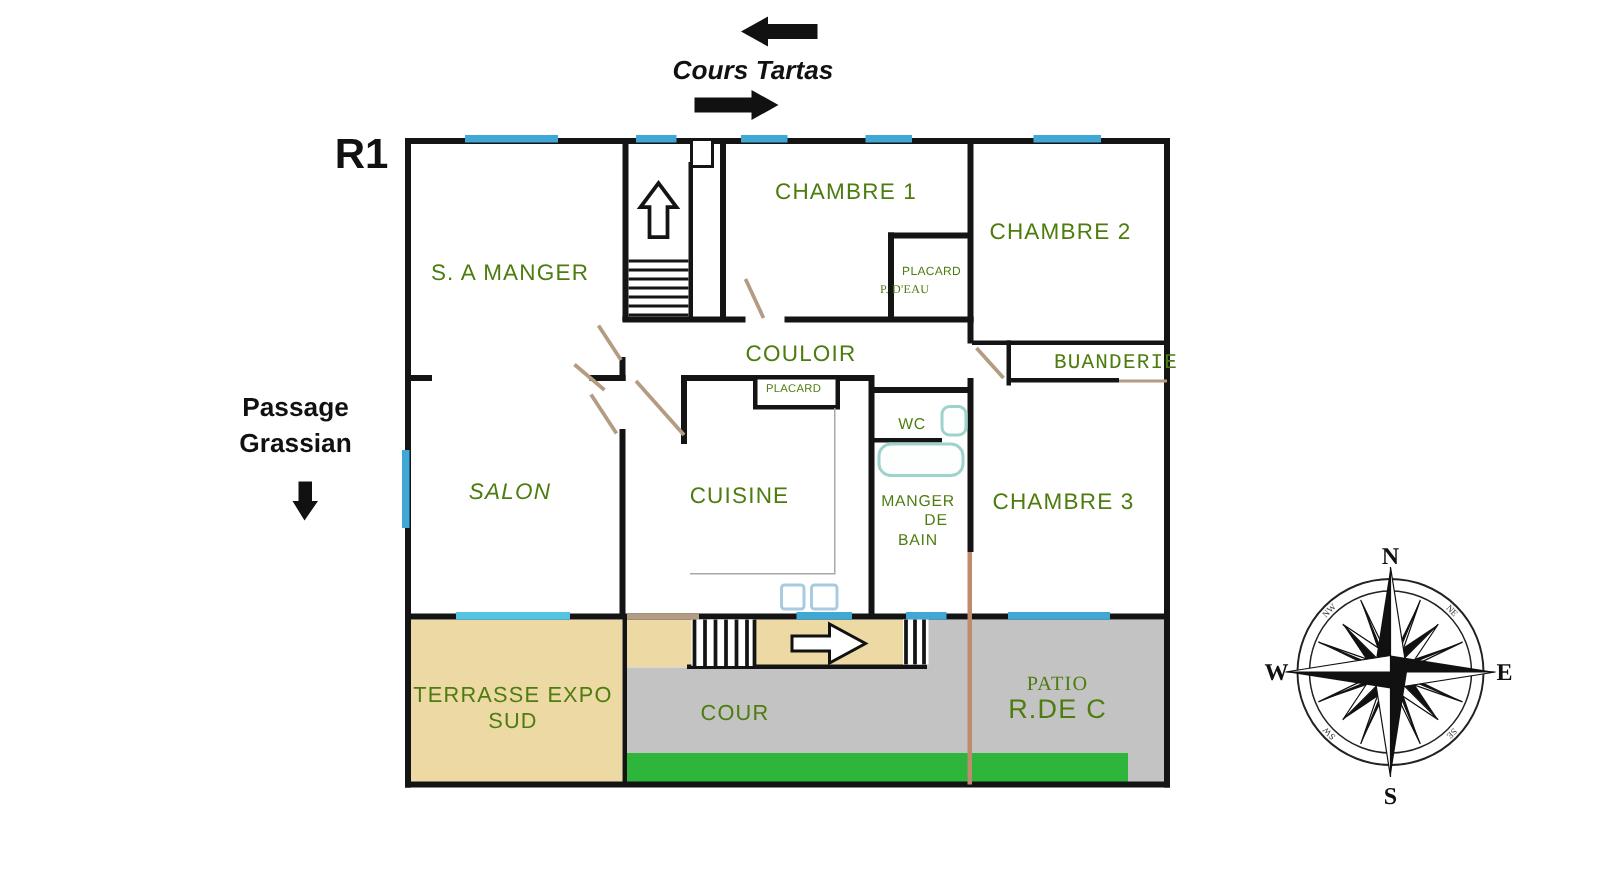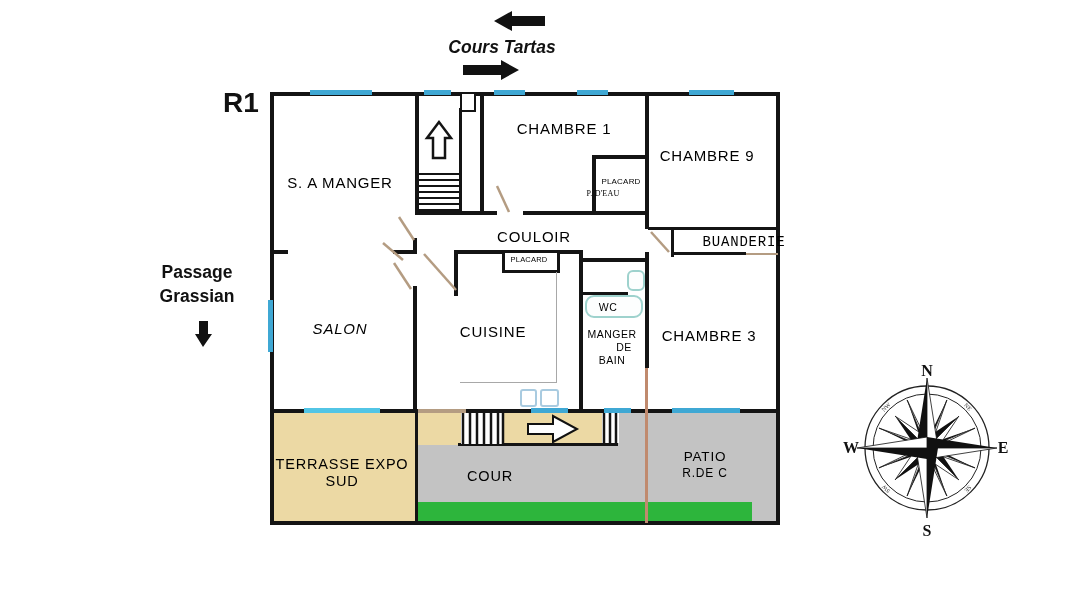--- a/index.html
+++ b/index.html
@@ -3,21 +3,21 @@
 <meta charset="utf-8">
 <style>
   html,body{margin:0;padding:0;background:#fff;}
   .stage{position:relative;width:1080px;height:595px;background:#fff;overflow:hidden;
          font-family:"Liberation Sans",sans-serif;}
   .w{position:absolute;background:#141414;}
   .tanw{position:absolute;background:#b49c82;}
   .win{position:absolute;background:#3fa8d4;}
   .fill{position:absolute;}
   .lbl{position:absolute;transform:translate(-50%,-50%);white-space:nowrap;
-       color:#000000;letter-spacing:.8px;text-align:center;}
+       color:#4d7c0f;letter-spacing:.8px;text-align:center;}
   .room{font-size:15px;}
   .small{font-size:10.5px;letter-spacing:.5px;}
   .tiny{font-size:8px;letter-spacing:.2px;}
   .big{font-weight:700;color:#111;font-size:17.5px;letter-spacing:0;}
   .box{position:absolute;background:#fff;border:3px solid #141414;}
   .fixture{position:absolute;border:2px solid #9ed2cd;border-radius:6px;background:#fdfefe;}
   .sink{position:absolute;border:2px solid #a9cbe0;border-radius:3px;background:#fff;}
   .thin{position:absolute;background:#a8a8a8;}
   svg{position:absolute;left:0;top:0;}
   svg text{font-family:"Liberation Serif",serif;}
@@ -181,31 +181,31 @@
     </g>
   </svg>
 
   <div class="lbl big" style="left:241px;top:70px;font-size:28px;margin-top:33px;">R1</div>
   <div class="lbl big" style="left:502px;top:47px;font-style:italic;">Cours Tartas</div>
   <div class="lbl big" style="left:197px;top:272px;">Passage</div>
   <div class="lbl big" style="left:197px;top:296px;">Grassian</div>
 
   <div class="lbl room" style="left:340px;top:182px;">S. A MANGER</div>
   <div class="lbl room" style="left:564px;top:128px;">CHAMBRE 1</div>
-  <div class="lbl room" style="left:707px;top:155px;">CHAMBRE 9</div>
+  <div class="lbl room" style="left:707px;top:155px;">CHAMBRE 2</div>
   <div class="lbl room" style="left:534px;top:236px;">COULOIR</div>
   <div class="lbl room" style="left:340px;top:328px;font-style:italic;">SALON</div>
   <div class="lbl room" style="left:493px;top:331px;">CUISINE</div>
   <div class="lbl room" style="left:709px;top:335px;">CHAMBRE 3</div>
-  <div class="lbl small" style="left:608px;top:283px;margin-top:24px;">WC</div>
+  <div class="lbl small" style="left:608px;top:283px;">WC</div>
   <div class="lbl small" style="left:612px;top:334px;">MANGER</div>
   <div class="lbl small" style="left:612px;top:347px;margin-left:12px;">DE</div>
   <div class="lbl small" style="left:612px;top:360px;">BAIN</div>
   <div class="lbl tiny" style="left:529px;top:259px;font-size:7.5px;">PLACARD</div>
   <div class="lbl tiny" style="left:621px;top:181px;">PLACARD</div>
   <div class="lbl tiny" style="left:603px;top:193px;font-family:Liberation Serif, serif;">P. D'EAU</div>
   <div class="lbl" style="left:744px;top:242px;font-size:14px;font-family:Liberation Mono, monospace;">BUANDERIE</div>
   <div class="lbl" style="left:342px;top:464px;font-size:14.5px;">TERRASSE EXPO</div>
   <div class="lbl" style="left:342px;top:481px;font-size:14.5px;">SUD</div>
   <div class="lbl" style="left:490px;top:476px;font-size:14.5px;">COUR</div>
-  <div class="lbl" style="left:705px;top:456px;font-size:13.5px;">PATIO</div>
-  <div class="lbl" style="left:705px;top:473px;font-size:12px;">R.DE C</div>
+  <div class="lbl" style="left:705px;top:456px;font-size:13.5px;font-family:Liberation Serif, serif;">PATIO</div>
+  <div class="lbl" style="left:705px;top:473px;font-size:18px;">R.DE C</div>
 </div>
 
 </body></html>

